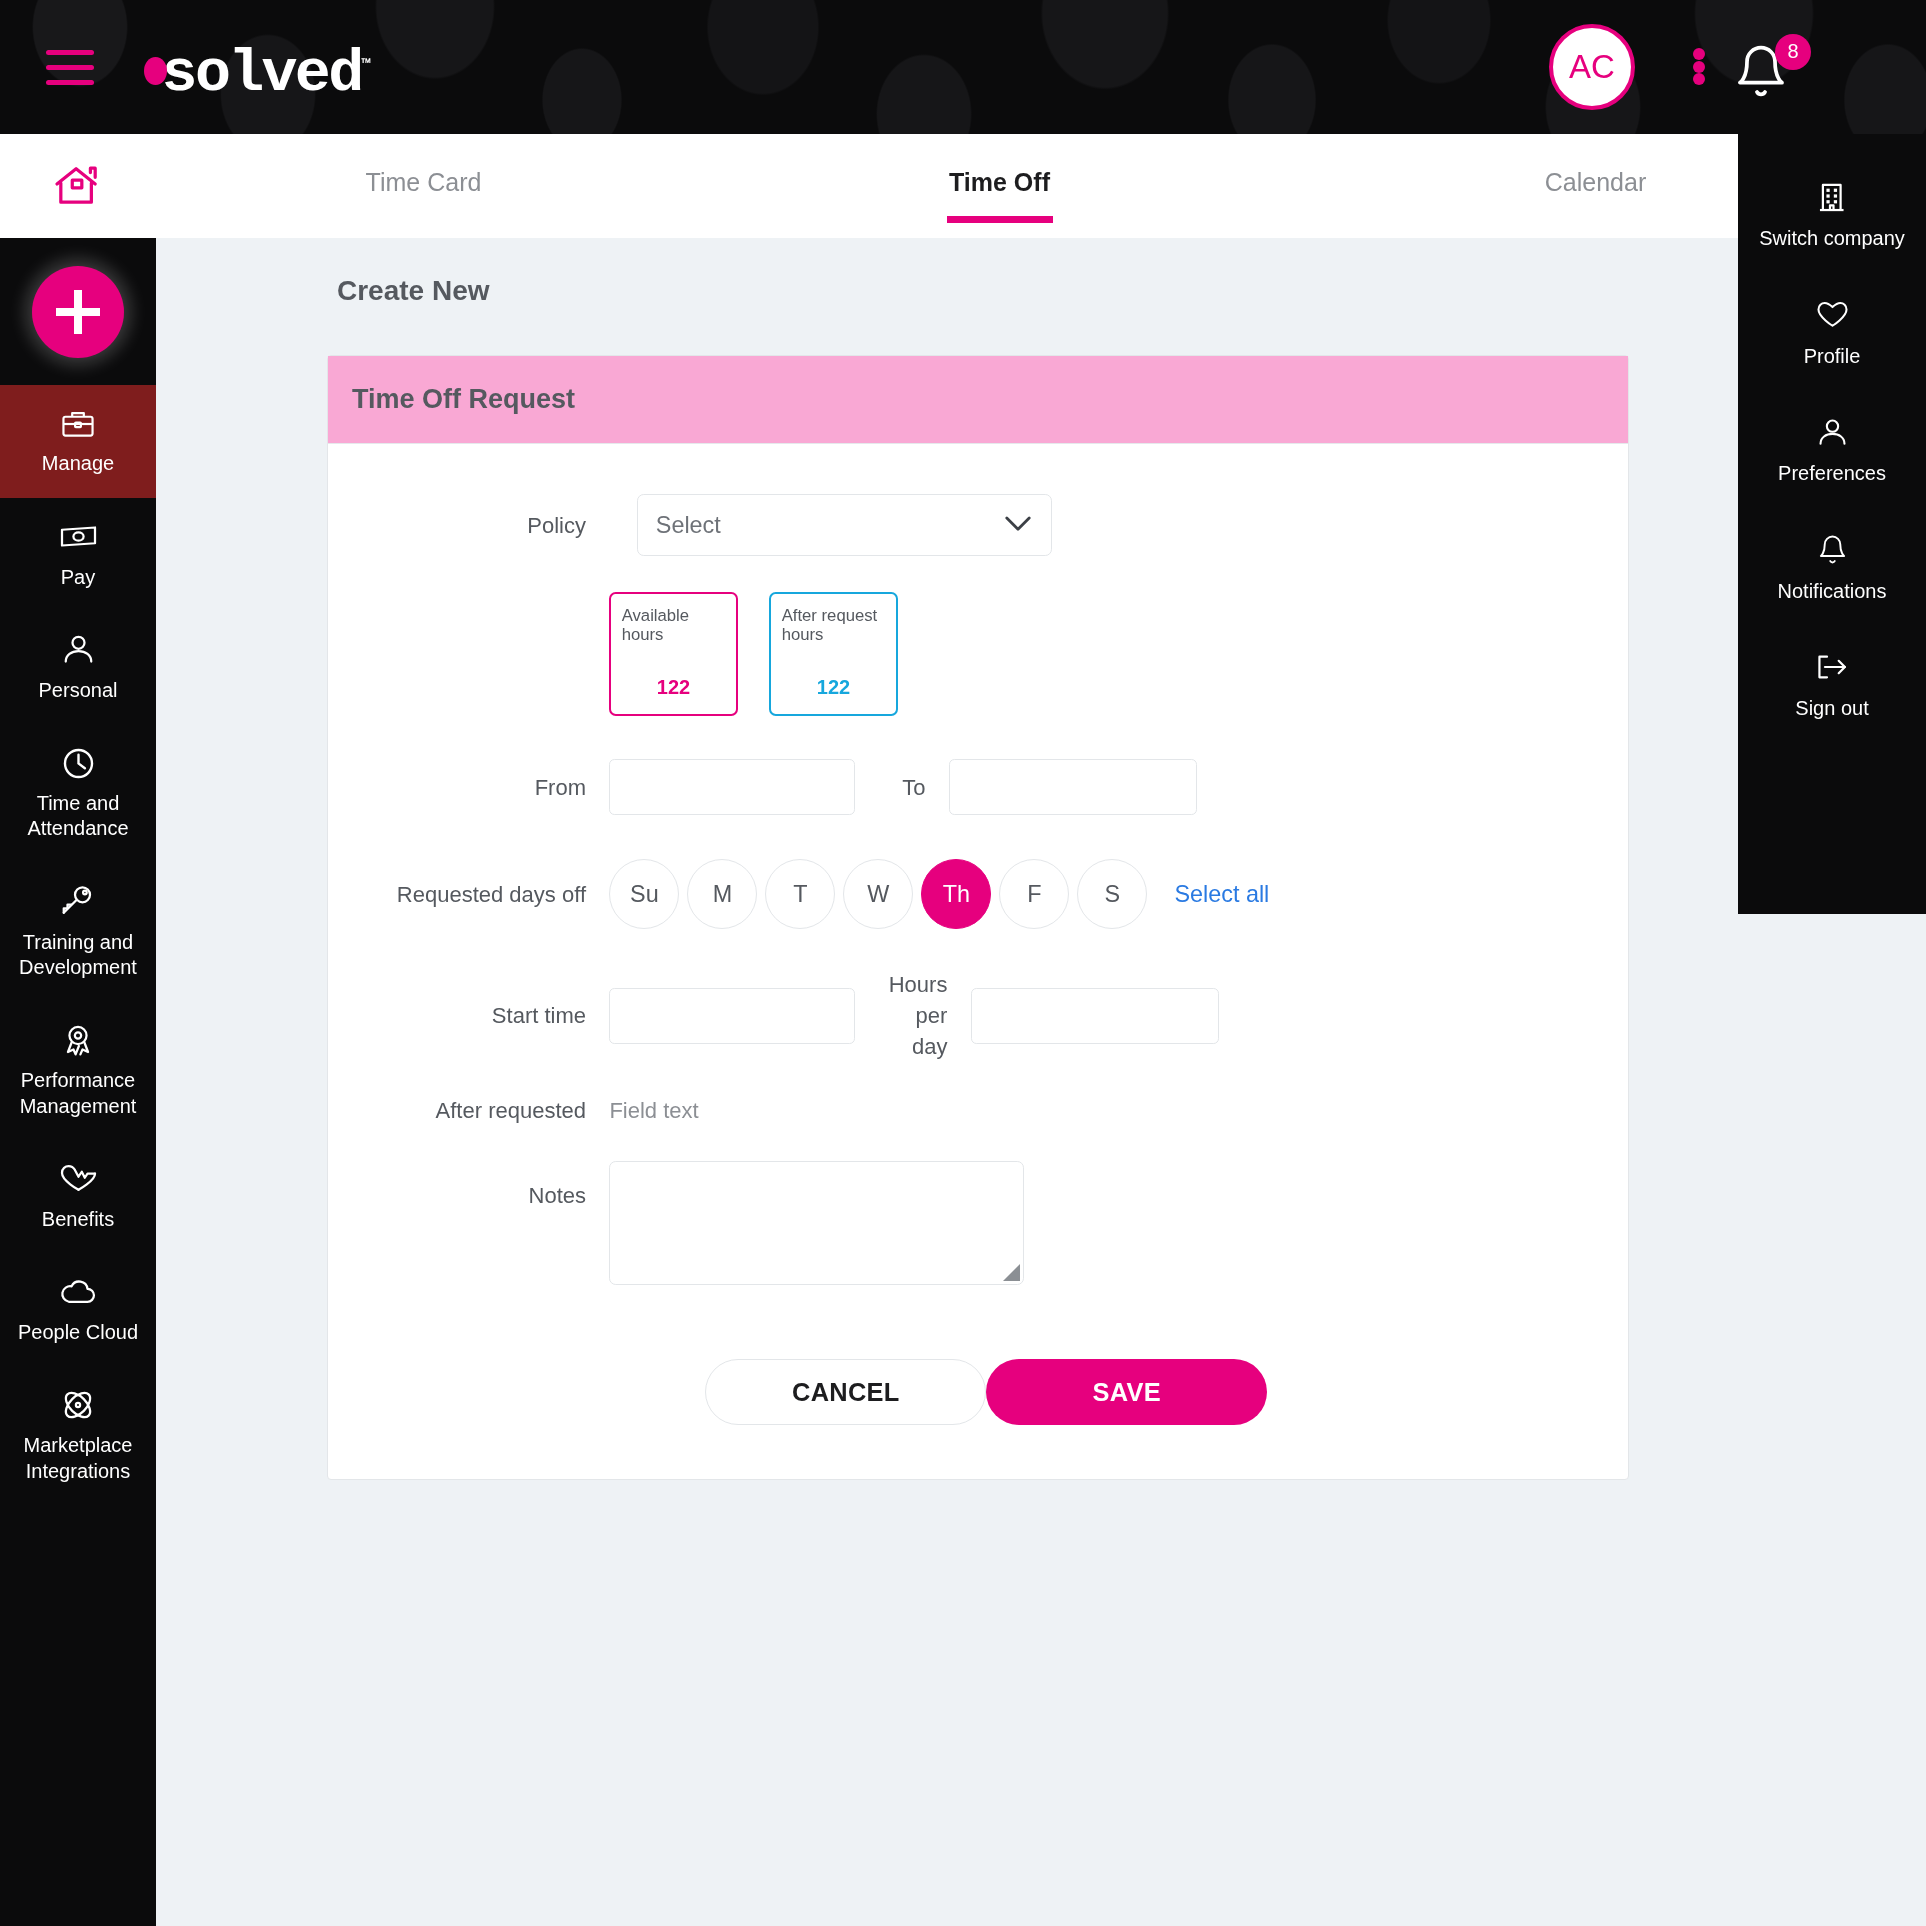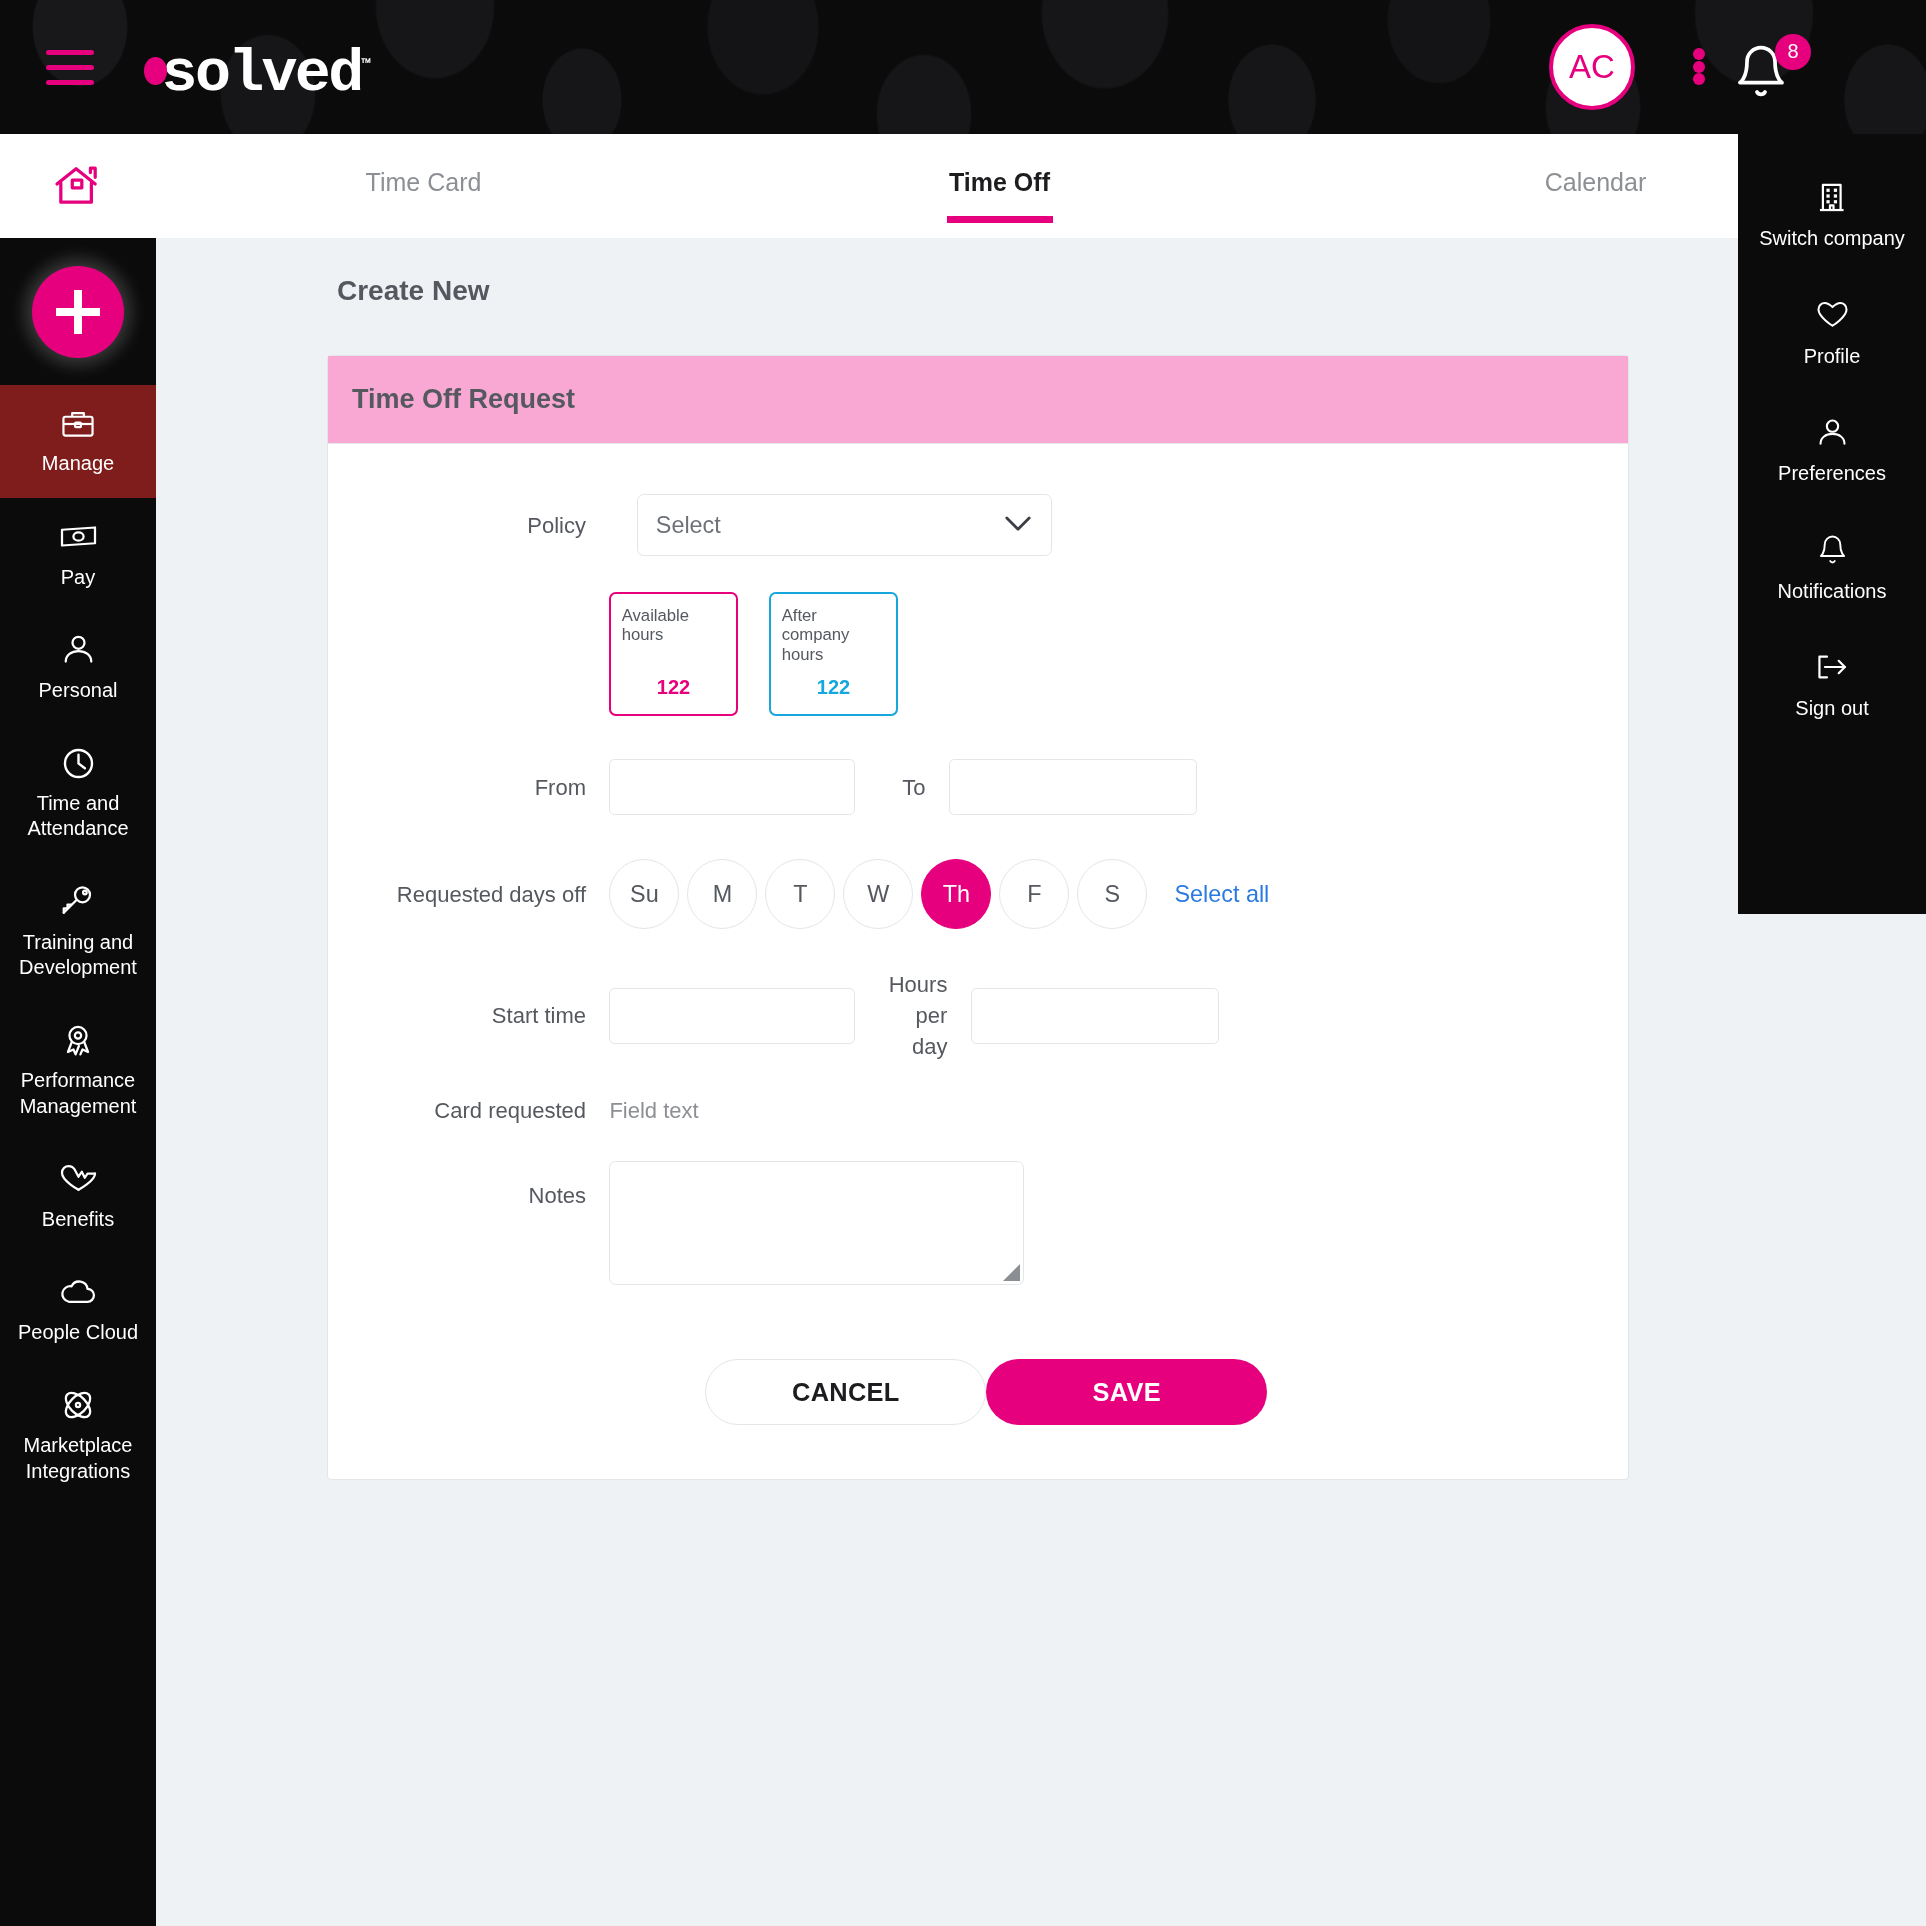--- a/index.html
+++ b/index.html
@@ -442,21 +442,21 @@
             </span>
           </div>
         </div>
 
         <div class="stats-row">
           <div class="stat-card">
             <div class="stat-title">Available hours</div>
             <div class="stat-value">122</div>
           </div>
           <div class="stat-card blue">
-            <div class="stat-title">After company hours</div>
+            <div class="stat-title">After request hours</div>
             <div class="stat-value">122</div>
           </div>
         </div>
 
         <div class="fromto-row">
           <div class="flabel from-label">From</div>
           <input class="input-box from-input" type="text" placeholder="" style="">
           <div class="flabel to-label">To</div>
           <input class="input-box to-input" type="text" placeholder="" style="">
         </div>
@@ -488,21 +488,21 @@
         </div>
 
         <div class="time-row">
           <div class="flabel start-label">Start time</div>
           <input class="input-box start-input" type="text" placeholder="" style="">
           <div class="flabel hours-label">Hours per day</div>
           <input class="input-box hours-input" type="text" placeholder="" style="">
         </div>
 
         <div class="total-row">
-          <div class="flabel total-label">Card requested</div>
+          <div class="flabel total-label">After requested</div>
           <div class="total-value">Field text</div>
         </div>
 
         <div class="notes-row">
           <div class="flabel notes-label">Notes</div>
           <div class="notes-box">
             <textarea style="width: 100%; height: 100%; border: none; outline: none; background: transparent; resize: none; padding: 13.4px; font-size: 21.4px; font-family: &quot;Liberation Sans&quot;, sans-serif;" placeholder=""></textarea>
             <span class="resize-grip"></span>
           </div>
         </div>

